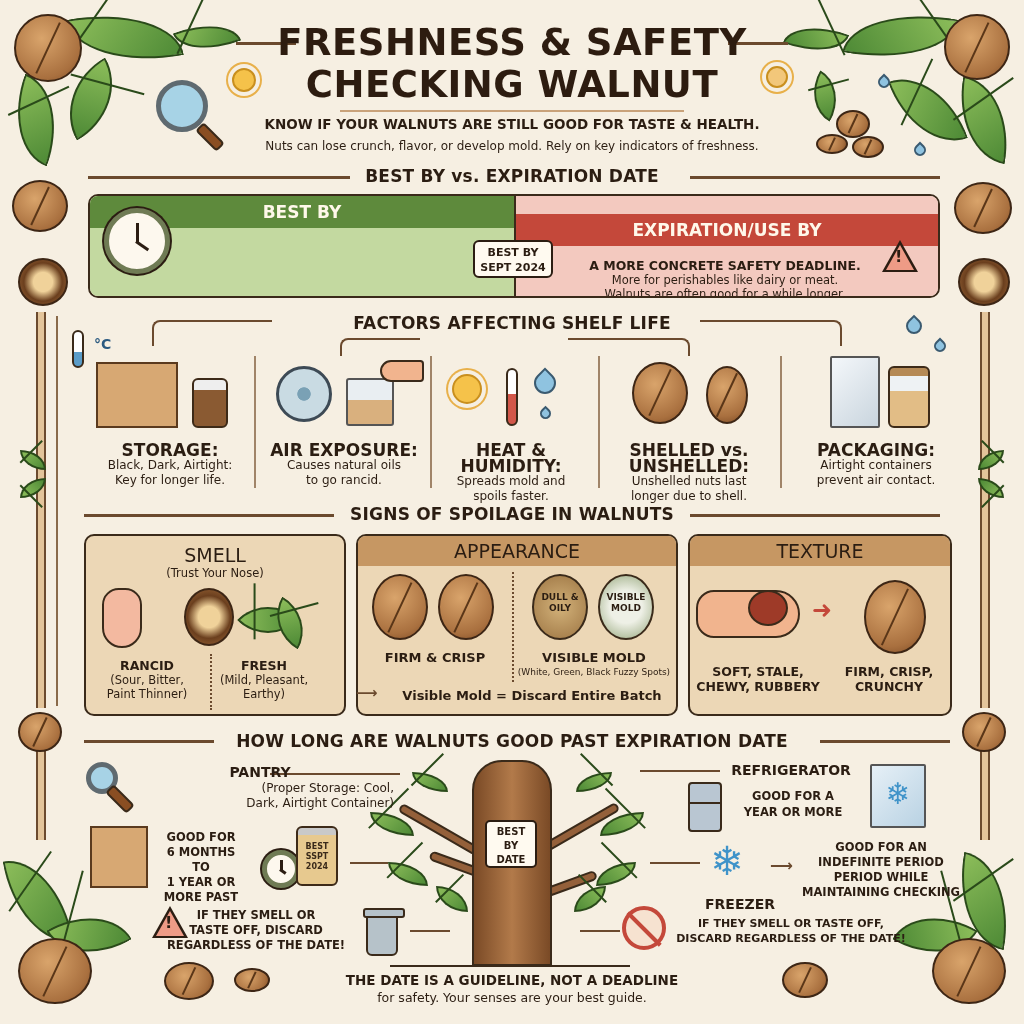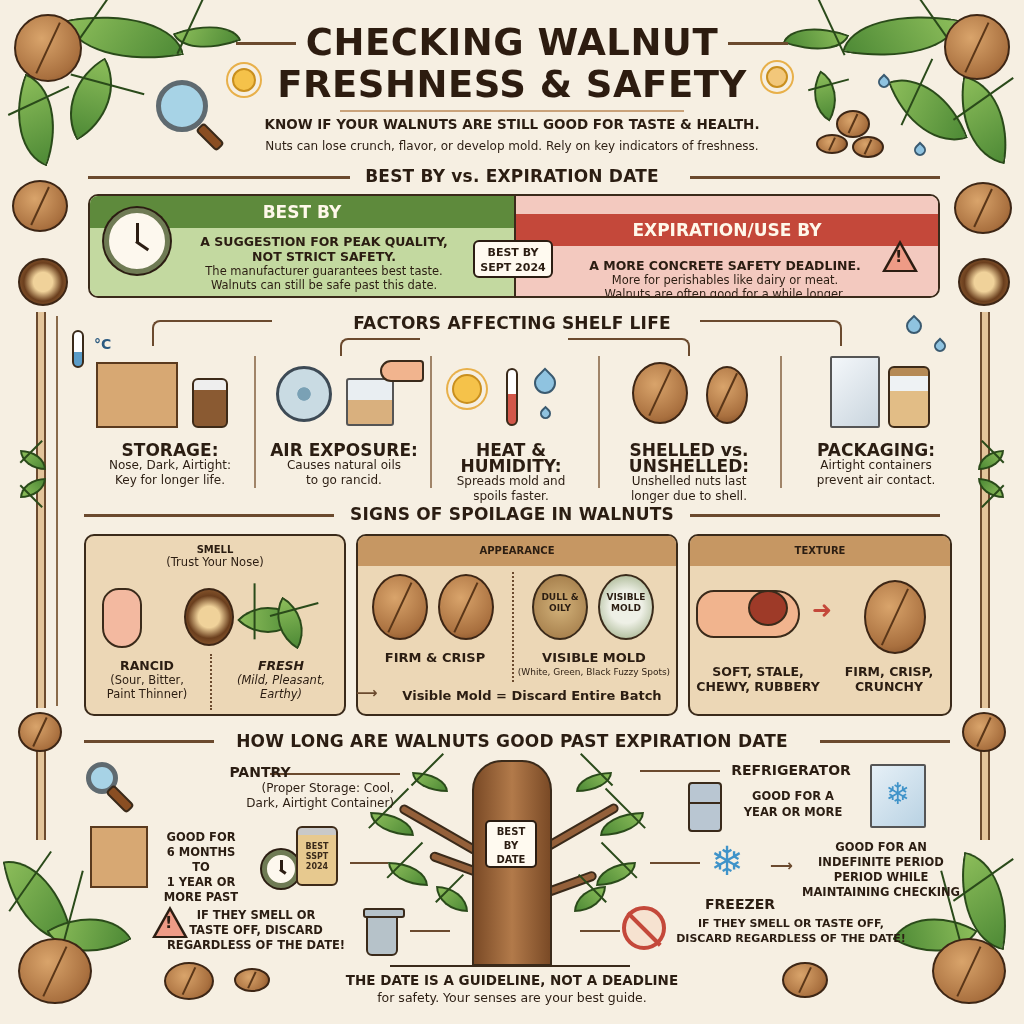--- a/index.html
+++ b/index.html
@@ -97,21 +97,21 @@
   .jar { position: absolute; border: 2px solid #3d2a18; border-radius: 6px; background: linear-gradient(to bottom, #eee 0 22%, #8a5a32 22%); }
   .fan { position: absolute; border-radius: 50%; border: 3px solid #3d4a55; background: radial-gradient(circle, #7aa1b5 18%, #c9dbe3 20%); }
   .bag { position: absolute; border: 2px solid #555; background: linear-gradient(to bottom, #e9eef2 45%, #d9b07e 45%); border-radius: 3px; }
   .sun { position: absolute; border-radius: 50%; background: #f5c24a; border: 2px solid #c98f1e; box-shadow: 0 0 0 4px #f6efe2, 0 0 0 6px #e8b04a; }
   .thermo { position: absolute; width: 12px; border: 2px solid #3a2a1a; border-radius: 6px; background: linear-gradient(to top, #d2574a 55%, #fff 55%); }
   .drop { position: absolute; background: #8fc3e0; border: 2px solid #3a5a70; border-radius: 0 50% 50% 50%; transform: rotate(45deg); }
   .pouch { position: absolute; border: 2px solid #555; background: linear-gradient(135deg, #f4f7fa, #c9d5de); border-radius: 2px; }
 
   
   .card { position: absolute; background: #ecd7b6; border: 2px solid #3a2a1a; border-radius: 10px; overflow: hidden; }
-  .card-head { font-weight: 700; font-size: 10px; text-align: center; color: #2b1d12; }
+  .card-head { font-weight: 400; font-size: 19px; text-align: center; color: #2b1d12; }
   .card.head-band .card-head { background: #c69763; height: 30px; line-height: 30px; }
   .small-b { font-weight: 800; font-size: 12.5px; line-height: 15px; text-align: center; }
   .small-n { font-size: 11.5px; line-height: 14px; text-align: center; }
   .tiny { font-size: 9px; text-align: center; }
   .dotline { position: absolute; width: 0; border-left: 2px dotted #6b4a2e; }
   .nose { position: absolute; width: 40px; height: 60px; background: #f3b9a0; border: 2px solid #3a2a1a; border-radius: 20px 20px 24px 24px; }
   .mold { position: absolute; border-radius: 50%; border: 2px solid #3a2a1a; font-weight: 800; font-size: 9px; text-align: center; line-height: 11px; padding-top: 16px; }
   .fist { position: absolute; background: #f1b48e; border: 2px solid #3a2a1a; border-radius: 30px 40px 40px 30px; }
   .red-arrow { position: absolute; color: #c4483a; font-size: 24px; font-weight: 900; }
 
@@ -183,40 +183,34 @@
 <div class="nut" style="left:234px; top:968px; width:36px; height:24px;"></div>
 
 <div class="leaf" style="left:956px; top:856px; width:56px; height:90px; transform:rotate(10deg);"></div>
 <div class="leaf" style="left:900px; top:910px; width:70px; height:50px; transform:rotate(30deg) scaleX(-1);"></div>
 <div class="nut" style="left:932px; top:938px; width:74px; height:66px;"></div>
 <div class="nut" style="left:782px; top:962px; width:46px; height:36px;"></div>
 
 <div class="rule" style="left:236px; top:42px; width:60px;"></div>
 <div class="rule" style="left:728px; top:42px; width:60px;"></div>
 <div class="title">
+  <div>FRESHNESS &amp; SAFETY</div>
   <div>CHECKING WALNUT</div>
-  <div>FRESHNESS &amp; SAFETY</div>
 </div>
 <div class="rule" style="left:340px; top:110px; width:344px; height:2px; background:#c9a27a;"></div>
 <div class="sub1">KNOW IF YOUR WALNUTS ARE STILL GOOD FOR TASTE &amp; HEALTH.</div>
 <div class="sub2">Nuts can lose crunch, flavor, or develop mold. Rely on key indicators of freshness.</div>
 
 <div class="rule" style="left:88px; top:176px; width:262px;"></div>
 <div class="rule" style="left:690px; top:176px; width:250px;"></div>
 <div class="section-h" style="top:166px;">BEST BY vs. EXPIRATION DATE</div>
 
 <div class="cmp">
   <div class="cmp-half cmp-green">
     <div class="cmp-head">BEST BY</div>
-    <div style="padding:6px 52px 0 96px;">
-      <div class="cmp-bold">A SUGGESTION FOR PEAK QUALITY,</div>
-      <div class="cmp-bold">NOT STRICT SAFETY.</div>
-      <div class="cmp-norm">The manufacturer guarantees best taste.</div>
-      <div class="cmp-norm">Walnuts can still be safe past this date.</div>
-    </div>
   </div>
   <div class="cmp-half cmp-red">
     <div class="cmp-head">EXPIRATION/USE BY</div>
     <div style="padding:12px 64px 0 60px;">
       <div class="cmp-bold">A MORE CONCRETE SAFETY DEADLINE.</div>
       <div class="cmp-norm">More for perishables like dairy or meat.</div>
       <div class="cmp-norm">Walnuts are often good for a while longer.</div>
     </div>
   </div>
 </div>
@@ -238,21 +232,21 @@
 
 <div class="thermo" style="left:72px; top:330px; height:38px; background:linear-gradient(to top,#5a9cc8 40%,#fff 40%);"></div>
 <div class="abs" style="left:94px; top:336px; font-weight:700; font-size:14px; color:#2b5a80;">°C</div>
 <div class="drop" style="left:906px; top:318px; width:16px; height:16px;"></div>
 <div class="drop" style="left:934px; top:340px; width:12px; height:12px;"></div>
 
 <div class="box-card" style="left:96px; top:362px; width:82px; height:66px;"></div>
 <div class="jar" style="left:192px; top:378px; width:36px; height:50px;"></div>
 <div class="factor" style="left:80px; top:442px; width:180px;">
   <div class="factor-t">STORAGE:</div>
-  <div class="factor-d">Nose, Dark, Airtight:</div>
+  <div class="factor-d">Black, Dark, Airtight:</div>
   <div class="factor-d">Key for longer life.</div>
 </div>
 <div class="vsep" style="left:254px; top:356px; height:132px;"></div>
 
 <div class="fan" style="left:276px; top:366px; width:56px; height:56px;"></div>
 <div class="bag" style="left:346px; top:378px; width:48px; height:48px;"></div>
 <div class="abs" style="left:380px; top:360px; width:44px; height:22px; background:#f1b48e; border:2px solid #3a2a1a; border-radius:12px 4px 4px 12px;"></div>
 <div class="factor" style="left:264px; top:442px; width:160px;">
   <div class="factor-t">AIR EXPOSURE:</div>
   <div class="factor-d">Causes natural oils</div>
@@ -299,21 +293,21 @@
 <div class="nose" style="left:102px; top:588px;"></div>
 <div class="nut-half" style="left:184px; top:588px; width:50px; height:58px;"></div>
 <div class="leaf" style="left:246px; top:598px; width:44px; height:44px; transform:rotate(-45deg);"></div>
 <div class="leaf" style="left:270px; top:604px; width:40px; height:38px; transform:rotate(30deg);"></div>
 <div class="dotline" style="left:210px; top:654px; height:56px;"></div>
 <div class="abs" style="left:88px; top:658px; width:118px;">
   <div class="small-b">RANCID</div>
   <div class="small-n">(Sour, Bitter,</div>
   <div class="small-n">Paint Thinner)</div>
 </div>
-<div class="abs" style="left:217px; top:658px; width:128px;font-style:italic;">
+<div class="abs" style="left:200px; top:658px; width:128px;">
   <div class="small-b">FRESH</div>
   <div class="small-n">(Mild, Pleasant,</div>
   <div class="small-n">Earthy)</div>
 </div>
 
 <div class="card head-band" style="left:356px; top:534px; width:322px; height:182px;">
   <div class="card-head">APPEARANCE</div>
 </div>
 <div class="nut" style="left:372px; top:574px; width:56px; height:66px;"></div>
 <div class="nut" style="left:438px; top:574px; width:56px; height:66px;"></div>

